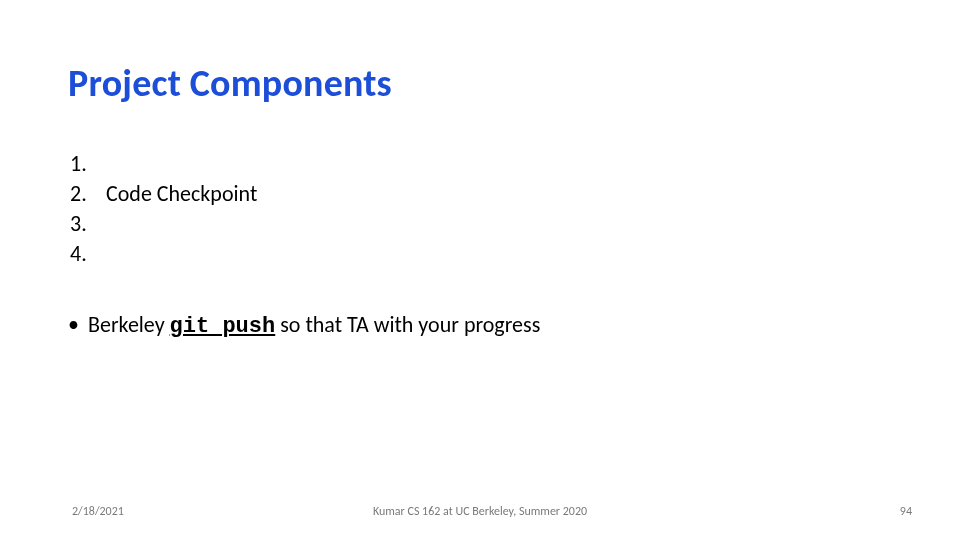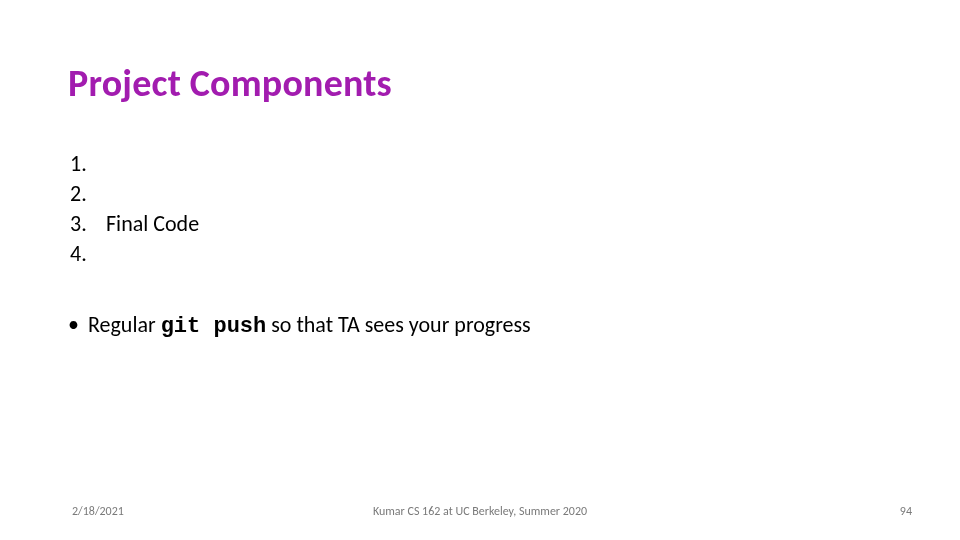--- a/index.html
+++ b/index.html
@@ -1,56 +1,56 @@
 <!DOCTYPE html>
 <html><head>
 <meta charset="utf-8">
 <style>
   * { margin: 0; padding: 0; box-sizing: border-box; }
   html, body { width: 960px; height: 540px; background: #fff; font-family: Calibri, "Segoe UI", Arial, sans-serif; color: #000; }
   .slide { position: relative; width: 960px; height: 540px; padding: 60px 68px 0 68px; }
-  .title { font-size: 38px; font-weight: 700; color: #a21caf; letter-spacing: 0.2px; margin-bottom: 44px; }
+  .title { font-size: 38px; font-weight: 700; color: #1d4ed8; letter-spacing: 0.2px; margin-bottom: 44px; }
   .list { margin-left: 2px; }
   .row { display: flex; align-items: baseline; margin-bottom: 3px; font-size: 22px; color: #000; }
   .num { width: 36px; flex: 0 0 36px; }
   .bullet-row { display: flex; align-items: baseline; margin-top: 44px; font-size: 22px; color: #000; }
   .bullet-dot { width: 20px; flex: 0 0 20px; font-size: 22px; line-height: 1; }
-  .mono { font-family: Consolas, "Courier New", monospace; font-weight: 700; }
+  .mono { font-family: Consolas, "Courier New", monospace; font-weight: 700; text-decoration: underline; }
   .footer { position: absolute; bottom: 22px; left: 0; width: 100%; display: flex; justify-content: flex-start; align-items: baseline; padding: 0 48px 0 72px; font-size: 12px; color: #7a7a7a; }
   .footer .center { position: absolute; left: 0; width: 100%; text-align: center; }
   .footer .right { margin-left: auto; }
   .footer .left, .footer .right { position: relative; z-index: 1; }
 </style>
 </head>
 <body>
 
 <div class="slide">
 
   <h1 class="title">Project Components</h1>
 
   <div class="list">
     <div class="row">
       <span class="num">1.</span>
     </div>
     <div class="row">
       <span class="num">2.</span>
+      <span>Code Checkpoint</span>
     </div>
     <div class="row">
       <span class="num">3.</span>
-      <span>Final Code</span>
     </div>
     <div class="row">
       <span class="num">4.</span>
     </div>
   </div>
 
   <div class="bullet-row">
     <span class="bullet-dot">•</span>
     <span>
-      <span>Regular </span><span class="mono">git push</span><span> so that TA sees your progress</span>
+      <span>Berkeley </span><span class="mono">git push</span><span> so that TA with your progress</span>
     </span>
   </div>
 
   <div class="footer">
     <span class="left">2/18/2021</span>
     <span class="center">Kumar CS 162 at UC Berkeley, Summer 2020</span>
     <span class="right">94</span>
   </div>
 
 </div>

